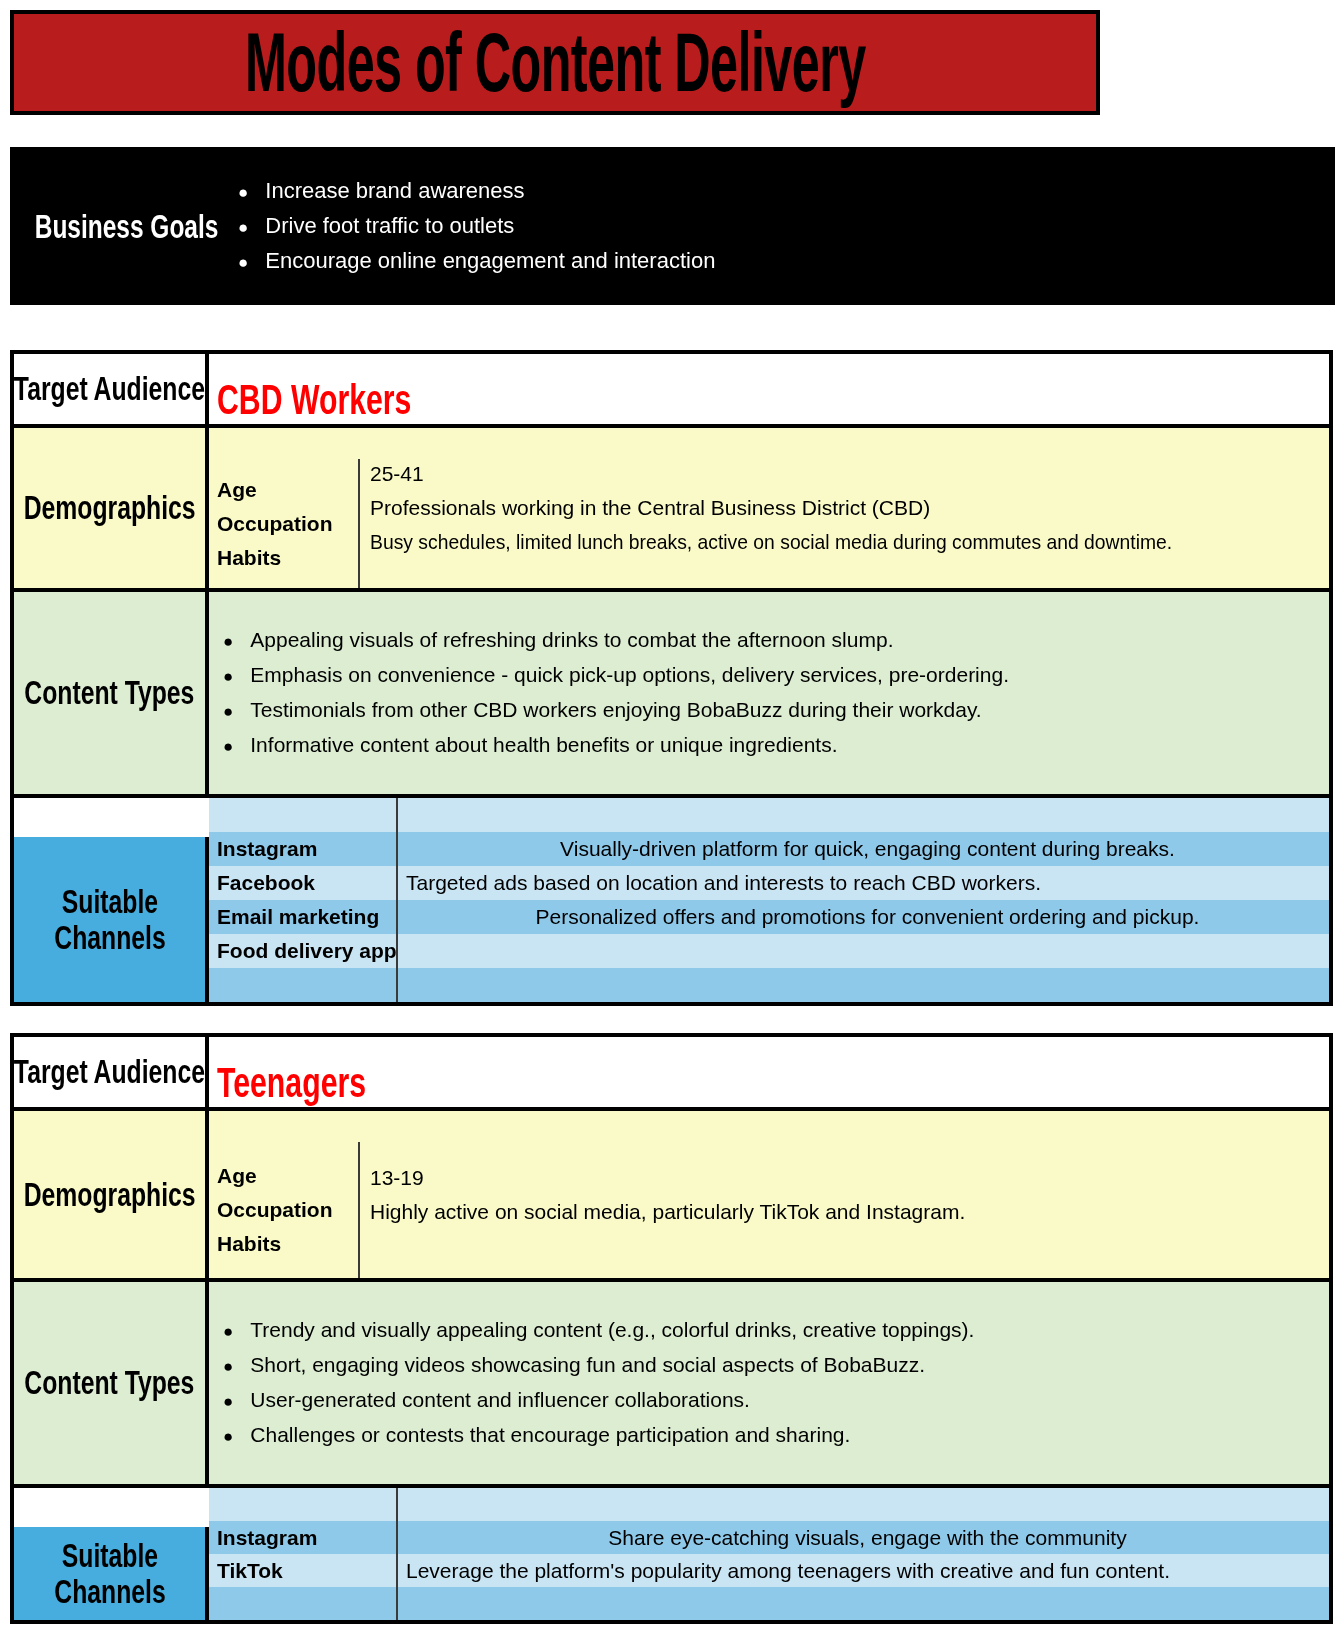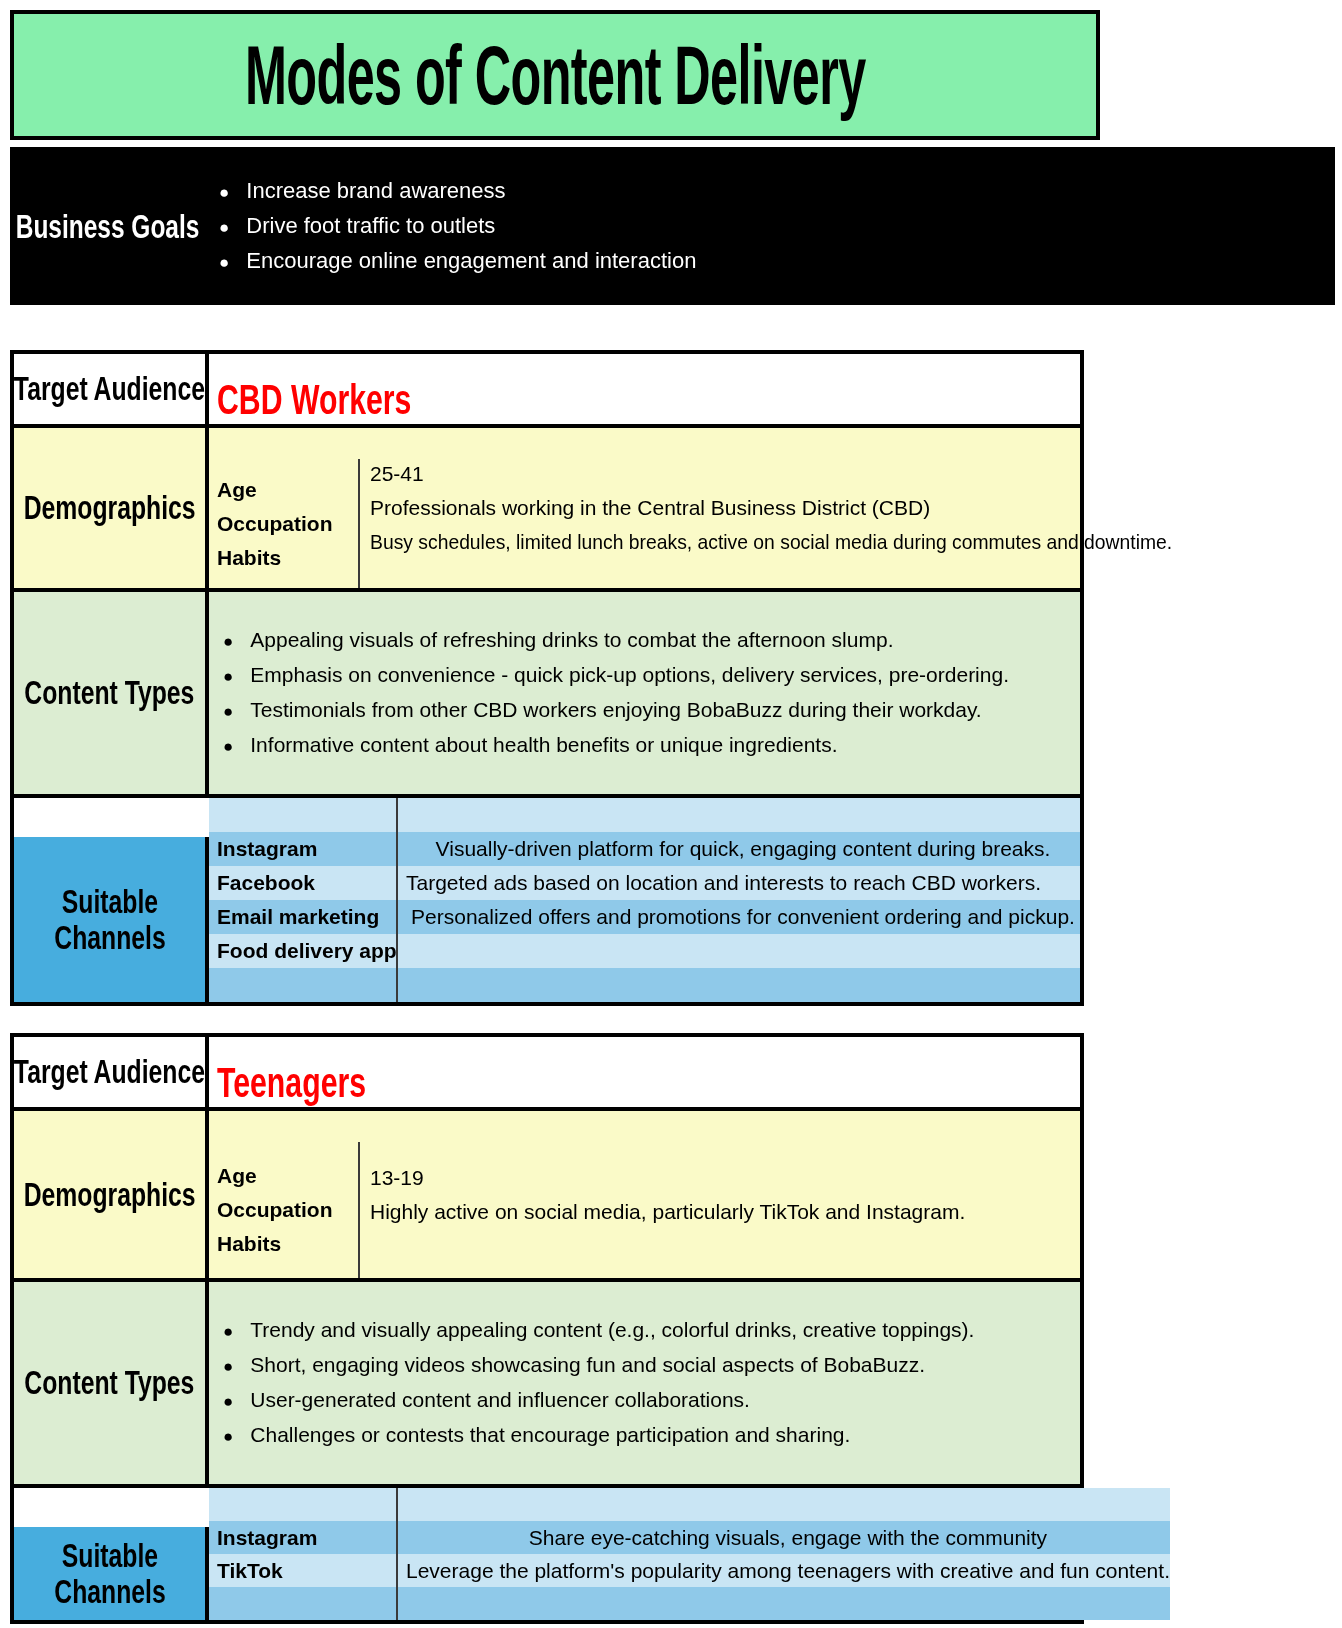--- a/index.html
+++ b/index.html
@@ -1,38 +1,38 @@
 <!DOCTYPE html>
 <html><head>
 <meta charset="utf-8">
 <style>
   html,body{margin:0;padding:0;background:#fff;}
   .page{position:relative;width:1342px;height:1628px;background:#ffffff;
         font-family:"Liberation Sans",sans-serif;color:#000;overflow:hidden;}
 
   
-  .title-box{position:absolute;left:10px;top:10px;width:1090px;height:130px;
-             border:4px solid #000;box-sizing:border-box;background:#86efac;
+  .title-box{position:absolute;left:10px;top:10px;width:1090px;height:105px;
+             border:4px solid #000;box-sizing:border-box;background:#b91c1c;
              display:flex;align-items:center;justify-content:center;}
   .title-text{display:inline-block;font-size:84px;font-weight:700;letter-spacing:-1px;
               transform:scaleX(0.60);transform-origin:center;white-space:nowrap;}
 
   
   .bg-box{position:absolute;left:10px;top:147px;width:1325px;height:158px;
           background:#000;color:#fff;display:flex;box-sizing:border-box;}
-  .bg-label-cell{width:195px;flex:none;display:flex;align-items:center;justify-content:center;}
+  .bg-label-cell{width:195px;flex:none;display:flex;align-items:center;justify-content:center;padding-left:19px;}
   .bg-label{display:inline-block;font-size:34px;font-weight:700;transform:scaleX(0.72);
             transform-origin:center;white-space:nowrap;}
   .bg-list{flex:1;display:flex;flex-direction:column;justify-content:center;
            padding-left:14px;margin:0;}
   .bullet-row{display:flex;align-items:baseline;line-height:33px;font-size:22px;}
   .dot{flex:none;font-size:17px;margin-right:17px;}
 
   
-  .tbl{position:absolute;left:10px;width:1074px;border:4px solid #000;
+  .tbl{position:absolute;left:10px;width:1323px;border:4px solid #000;
        box-sizing:border-box;background:#fff;}
   .tbl-1{top:350px;}
   .tbl-2{top:1033px;}
   .trow{display:flex;border-top:4px solid #000;box-sizing:content-box;}
   .trow:first-child{border-top:none;}
   .label-cell{width:191px;flex:none;border-right:4px solid #000;
               display:flex;align-items:center;justify-content:center;text-align:center;}
   .clabel{display:inline-block;font-weight:700;font-size:33px;line-height:36px;
           transform:scaleX(0.75);transform-origin:center;white-space:nowrap;}
   .clabel.wrap{white-space:normal;width:160px;}

